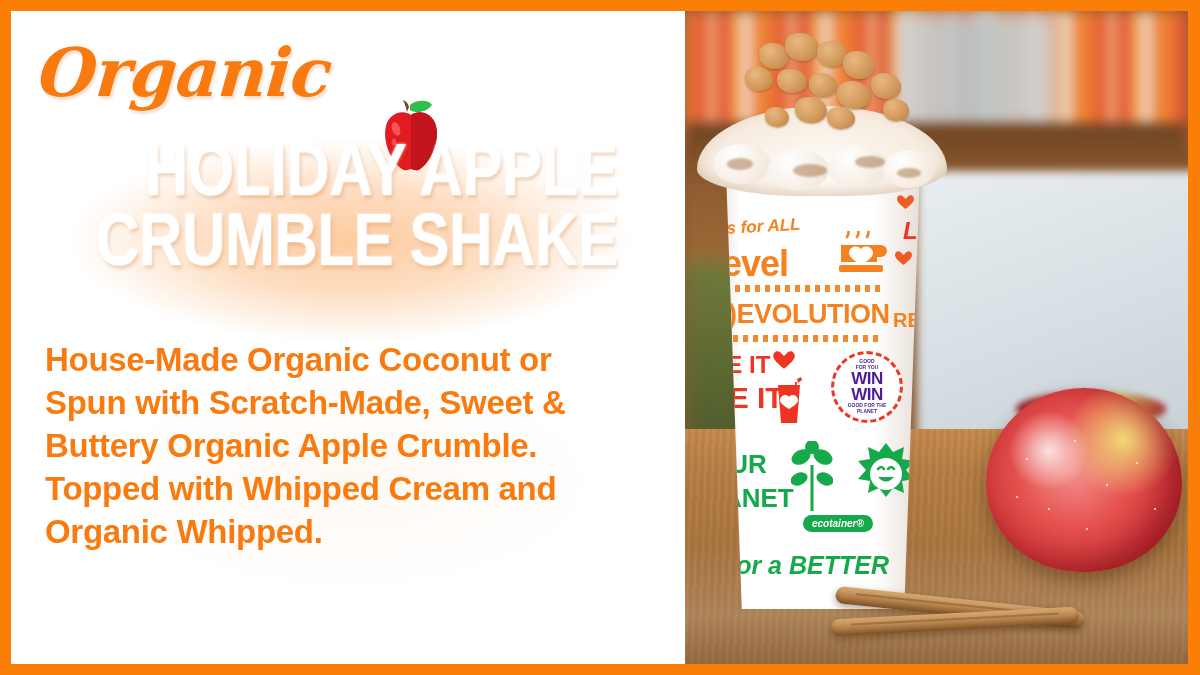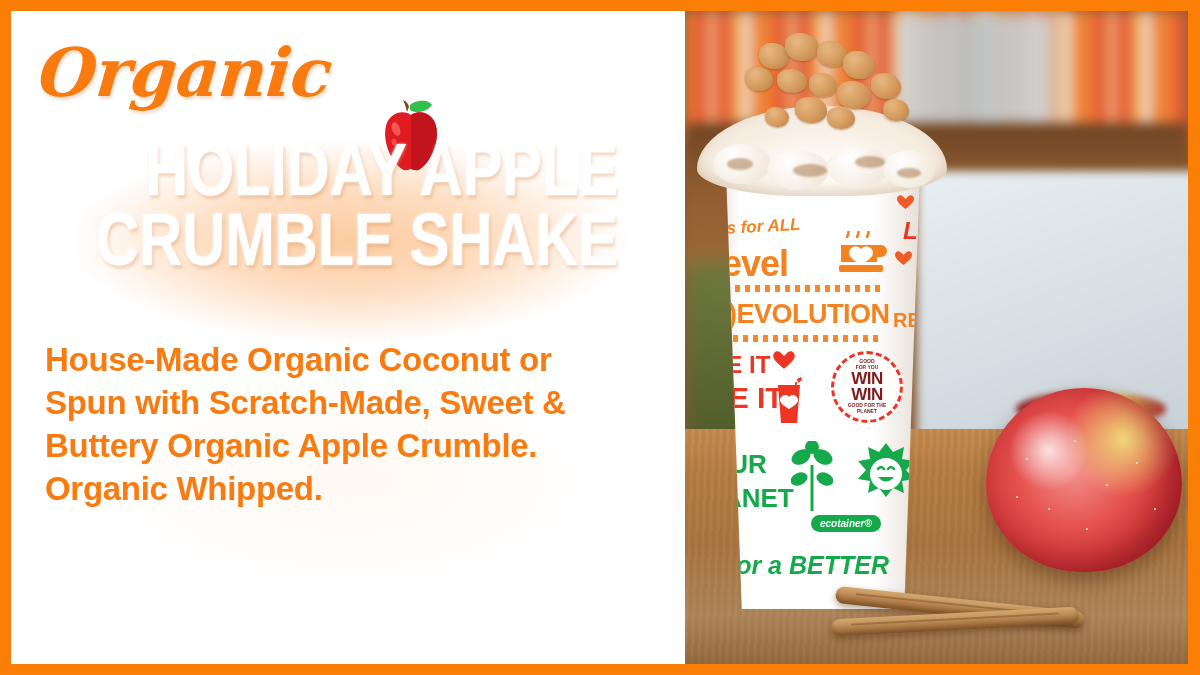--- a/index.html
+++ b/index.html
@@ -144,21 +144,21 @@
   .r  { color:#EE3524; }
   .g  { color:#16A94B; }
   .wave {
     position:absolute; height:7px; width:170px;
     background:repeating-linear-gradient(90deg,#F58220 0 5px, transparent 5px 10px);
     border-radius:4px; opacity:.95;
   }
   .badge {
     position:absolute; width:72px; height:72px; border-radius:50%;
     border:3px dashed #EE3524; display:flex; flex-direction:column;
-    align-items:center; justify-content:center; color:#7f1d1d;
+    align-items:center; justify-content:center; color:#4c1d95;
     font-family:"Liberation Sans", sans-serif; text-align:center;
     background:#fff;
   }
   .badge .sm { font-size:5px; font-weight:700; line-height:1.15; }
   .badge .big { font-size:17px; font-weight:700; line-height:0.95; letter-spacing:-0.5px; }
   .ecopill {
     position:absolute; background:#16A94B; border-radius:9px;
     color:#fff; font-size:10px; font-weight:700; font-style:italic;
     padding:3px 9px; font-family:"Liberation Sans", sans-serif;
   }
@@ -239,20 +239,21 @@
 
     <div class="headline">
       <span class="line">HOLIDAY APPLE</span>
       <span class="line">CRUMBLE SHAKE</span>
     </div>
 
     <div class="body-copy">
       <span class="bline">House-Made Organic Coconut or</span>
       <span class="bline">Spun with Scratch-Made, Sweet &amp;</span>
       <span class="bline">Buttery Organic Apple Crumble.</span>
+      <span class="bline">Topped with Whipped Cream and</span>
       <span class="bline">Organic Whipped.</span>
     </div>
   </div>
 
   <div class="photo">
     <div class="bg-stripes"></div>
     <div class="bg-stripes-gray"></div>
     <div class="bg-wall"></div>
     <div class="bg-counter"></div>
     <div class="bg-green"></div>
@@ -339,21 +340,21 @@
         </svg>
 
         <svg style="position:absolute;left:148px;top:284px;width:62px;height:62px" viewBox="0 0 62 62">
           <path d="M31 0 l7 9 l11 -5 l-2 12 l12 2 l-8 9 l8 9 l-12 2 l2 12 l-11 -5 l-7 9 l-7 -9 l-11 5 l2 -12 l-12 -2 l8 -9 l-8 -9 l12 -2 l-2 -12 l11 5 z" fill="#16A94B"></path>
           <circle cx="31" cy="31" r="16" fill="#ffffff"></circle>
           <path d="M23 26 q3 -4 6 0" stroke="#16A94B" stroke-width="2.5" fill="none" stroke-linecap="round"></path>
           <path d="M33 26 q3 -4 6 0" stroke="#16A94B" stroke-width="2.5" fill="none" stroke-linecap="round"></path>
           <path d="M23 34 q8 9 16 0 z" fill="#16A94B"></path>
         </svg>
 
-        <div class="ecopill" style="left:104px; top:356px;">ecotainer®</div>
+        <div class="ecopill" style="left:96px; top:356px;">ecotainer®</div>
 
         <div class="c-txt g" style="left:0px; top:392px; font-size:25px; font-style:italic;">s for a BETTER</div>
       </div>
       <div class="cup-rim"></div>
     </div>
 
     <div class="cream">
       <span class="cream-swirl" style="left:16px;top:38px;width:58px;height:40px"></span>
       <span class="cream-swirl" style="left:70px;top:44px;width:62px;height:40px"></span>
       <span class="cream-swirl" style="left:130px;top:40px;width:62px;height:42px"></span>

